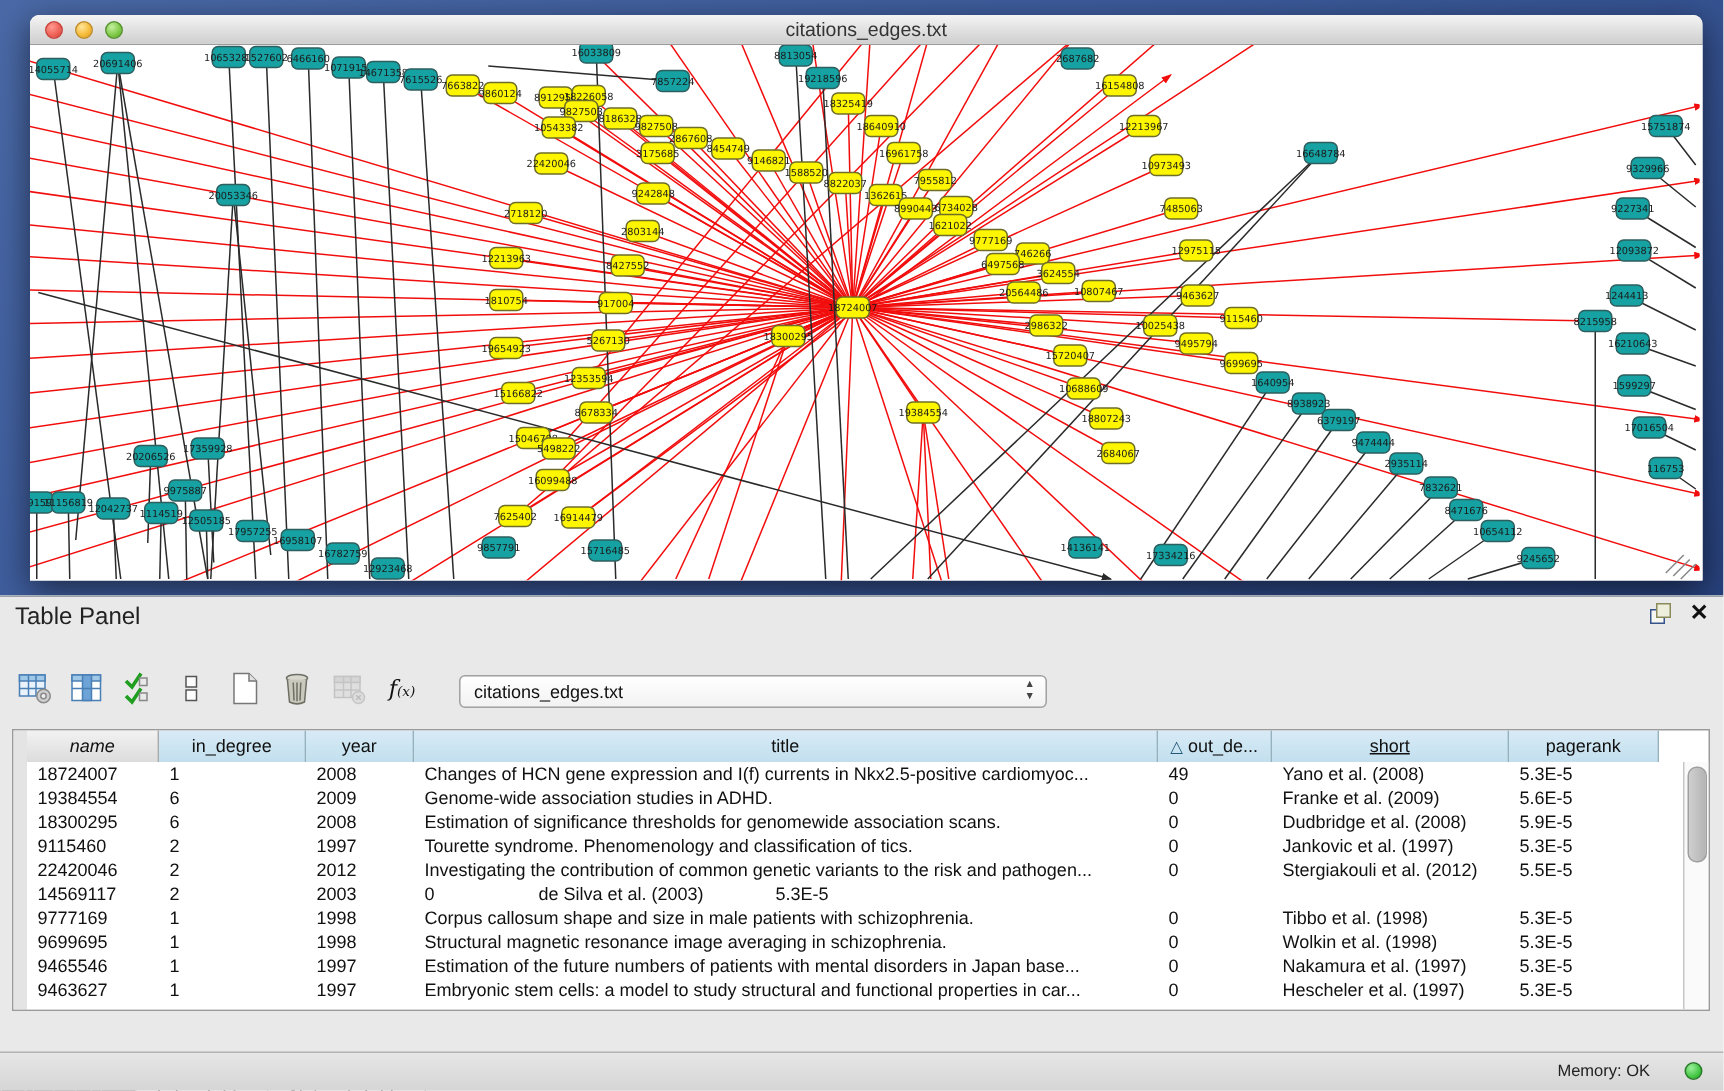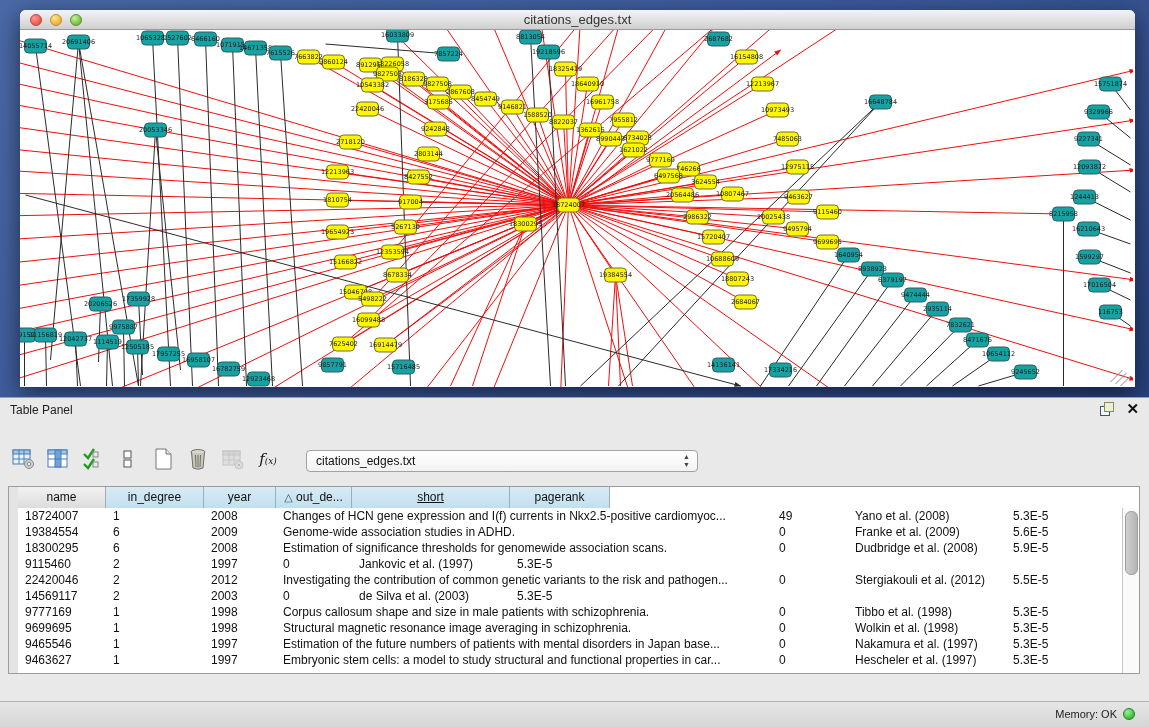--- a/index.html
+++ b/index.html
@@ -15,56 +15,56 @@
   .light.yellow{background:radial-gradient(circle at 35% 30%,#ffe59a,#f5b935 60%,#d79c2e);border:1px solid #c08f2c;}
   .light.green{background:radial-gradient(circle at 35% 30%,#c4f0a0,#7ec845 60%,#5ea832);border:1px solid #56942f;}
   .canvas{position:absolute;left:0;top:20px;right:0;bottom:0;background:#fff;overflow:hidden;}
   .canvas svg{display:block;}
   .edge-red{stroke:#f20d0d;stroke-width:1;}
   .edge-black{stroke:#2a2a2a;stroke-width:1;}
   .node-label{font-size:6.5px;fill:#1a1a1a;text-anchor:middle;font-family:"DejaVu Sans",sans-serif;}
   
   .table-panel{position:absolute;left:0;top:397px;width:1149px;height:330px;background:#e9e9e9;border-top:1px solid #98a0aa;}
   .panel-header{position:absolute;left:0;top:0;right:0;height:24px;}
-  .panel-title{position:absolute;left:10px;top:5px;font-size:12px;color:#222;}
+  .panel-title{position:absolute;left:10px;top:5px;font-size:16px;color:#222;}
   .panel-btns{position:absolute;right:10px;top:4px;display:flex;gap:12px;align-items:center;}
   .float-ic{width:14px;height:14px;position:relative;}
   .float-ic .sq1{position:absolute;left:0;bottom:0;width:8px;height:8px;border:1px solid #37538c;background:#f7f7f2;}
   .float-ic .sq2{position:absolute;right:0;top:0;width:8px;height:8px;border:1px solid #8a8a5a;background:#eeeedd;}
   .close-x{font-size:15px;font-weight:bold;color:#111;line-height:14px;cursor:default;}
   .toolbar{position:absolute;left:10px;top:44px;height:30px;display:flex;align-items:flex-end;gap:9px;}
   .tb-icon{width:26px;height:26px;display:flex;align-items:center;justify-content:center;}
   .tb-icon svg{display:block;}
   .tb-icon.disabled{opacity:.45;}
   .fx{font-family:"DejaVu Serif",serif;font-style:italic;font-size:15px;color:#111;}
   .fx small{font-size:9px;}
   .combo{margin-left:16px;width:392px;height:22px;background:linear-gradient(#ffffff,#f2f2f2);border:1px solid #a2a2a2;border-radius:4px;position:relative;box-sizing:border-box;}
   .combo .val{position:absolute;left:9px;top:3px;font-size:12px;color:#111;}
   .combo .arrows{position:absolute;right:7px;top:2px;font-size:7px;color:#444;line-height:8px;text-align:center;}
   
   .tbl{position:absolute;left:8px;top:88px;width:1132px;height:188px;background:#fff;border:1px solid #9b9b9b;box-sizing:border-box;overflow:hidden;}
   .gutter{position:absolute;left:0;top:0;width:9px;bottom:0;background:#e4e4e4;border-right:1px solid #bdbdbd;}
   .thead{position:absolute;left:9px;top:0;right:17px;height:21px;display:flex;border-bottom:1px solid #7d99a8;}
   .th{box-sizing:border-box;border-right:1px solid #93b1c0;background:linear-gradient(#d8ebf6,#c2dfee);font-size:12px;color:#111;text-align:center;line-height:20px;overflow:hidden;white-space:nowrap;}
-  .th.gray{background:linear-gradient(#f2f2f2,#dcdcdc);border-right:1px solid #aaa;}
+  .th.gray{background:linear-gradient(#f2f2f2,#dcdcdc);border-right:1px solid #aaa;font-style:italic;}
   .th .sort{color:#245a7a;font-size:11px;}
   .tbody{position:absolute;left:9px;top:21px;right:17px;bottom:0;background:#fff;}
   .tr{display:flex;height:16px;}
   .td{box-sizing:border-box;font-size:12px;color:#111;padding-left:7px;line-height:16px;overflow:hidden;white-space:nowrap;}
   .vscroll{position:absolute;right:0;top:21px;width:16px;bottom:0;background:#fafafa;border-left:1px solid #c6c6c6;}
   .vthumb{position:absolute;left:2px;top:3px;width:11px;height:62px;border-radius:6px;background:linear-gradient(90deg,#cfcfcf,#b4b4b4);border:1px solid #9f9f9f;}
   
   .tabs{position:absolute;left:0;top:283px;width:100%;display:flex;justify-content:flex-start;margin-top:38px;}
   .seg{display:flex;border:1px solid #9a9a9a;border-radius:5px;overflow:hidden;background:linear-gradient(#ffffff,#dedede);}
   .seg .tab{padding:0 14px;height:21px;line-height:21px;font-size:12px;color:#111;border-right:1px solid #b5b5b5;}
   .seg .tab:last-child{border-right:none;}
   .seg .tab.sel{background:linear-gradient(#6f6f6f,#848484);color:#e4e4e4;}
   
   .statusbar{position:absolute;left:0;top:303px;width:100%;height:27px;background:linear-gradient(#e6e6e6,#d4d4d4);border-top:1px solid #b2b2b2;}
-  .mem{position:absolute;right:14px;top:6px;display:flex;align-items:center;gap:6px;font-size:11px;color:#222;}
+  .mem{position:absolute;right:14px;top:6px;display:flex;align-items:center;gap:23px;font-size:11px;color:#222;}
   .memdot{width:12px;height:12px;border-radius:50%;background:radial-gradient(circle at 35% 30%,#9af09a,#3fc43f 65%,#2f9a2f);border:1px solid #2a7a2a;box-sizing:border-box;}
 </style>
 </head>
 <body>
 
 <div class="desktop">
   <div class="net-window">
     <div class="titlebar">
       <div class="lights">
         <div class="light red"></div>
@@ -794,20 +794,21 @@
       <span class="arrows">▲<br>▼</span>
     </div>
   </div>
 
   <div class="tbl">
     <div class="gutter"></div>
     <div class="thead" id="thead">
         <div class="th gray" style="width: 88px;">name</div>
         <div class="th" style="width: 98px;">in_degree</div>
         <div class="th" style="width: 72px;">year</div>
+        <div class="th" style="width: 496px;">title</div>
         <div class="th" style="width: 76px;"><span class="sort">△</span> out_de...</div>
         <div class="th" style="width: 158px; text-decoration: underline;">short</div>
         <div class="th" style="width: 100px;">pagerank</div>
       </div>
     <div class="tbody" id="tbody">
         <div class="tr">
           <div class="td" style="width: 88px;">18724007</div>
           <div class="td" style="width: 98px;">1</div>
           <div class="td" style="width: 72px;">2008</div>
           <div class="td" style="width: 496px;">Changes of HCN gene expression and I(f) currents in Nkx2.5-positive cardiomyoc...</div>
@@ -830,20 +831,21 @@
           <div class="td" style="width: 72px;">2008</div>
           <div class="td" style="width: 496px;">Estimation of significance thresholds for genomewide association scans.</div>
           <div class="td" style="width: 76px;">0</div>
           <div class="td" style="width: 158px;">Dudbridge et al. (2008)</div>
           <div class="td" style="width: 100px;">5.9E-5</div>
         </div>
         <div class="tr">
           <div class="td" style="width: 88px;">9115460</div>
           <div class="td" style="width: 98px;">2</div>
           <div class="td" style="width: 72px;">1997</div>
+          <div class="td" style="width: 496px;">Tourette syndrome. Phenomenology and classification of tics.</div>
           <div class="td" style="width: 76px;">0</div>
           <div class="td" style="width: 158px;">Jankovic et al. (1997)</div>
           <div class="td" style="width: 100px;">5.3E-5</div>
         </div>
         <div class="tr">
           <div class="td" style="width: 88px;">22420046</div>
           <div class="td" style="width: 98px;">2</div>
           <div class="td" style="width: 72px;">2012</div>
           <div class="td" style="width: 496px;">Investigating the contribution of common genetic variants to the risk and pathogen...</div>
           <div class="td" style="width: 76px;">0</div>

